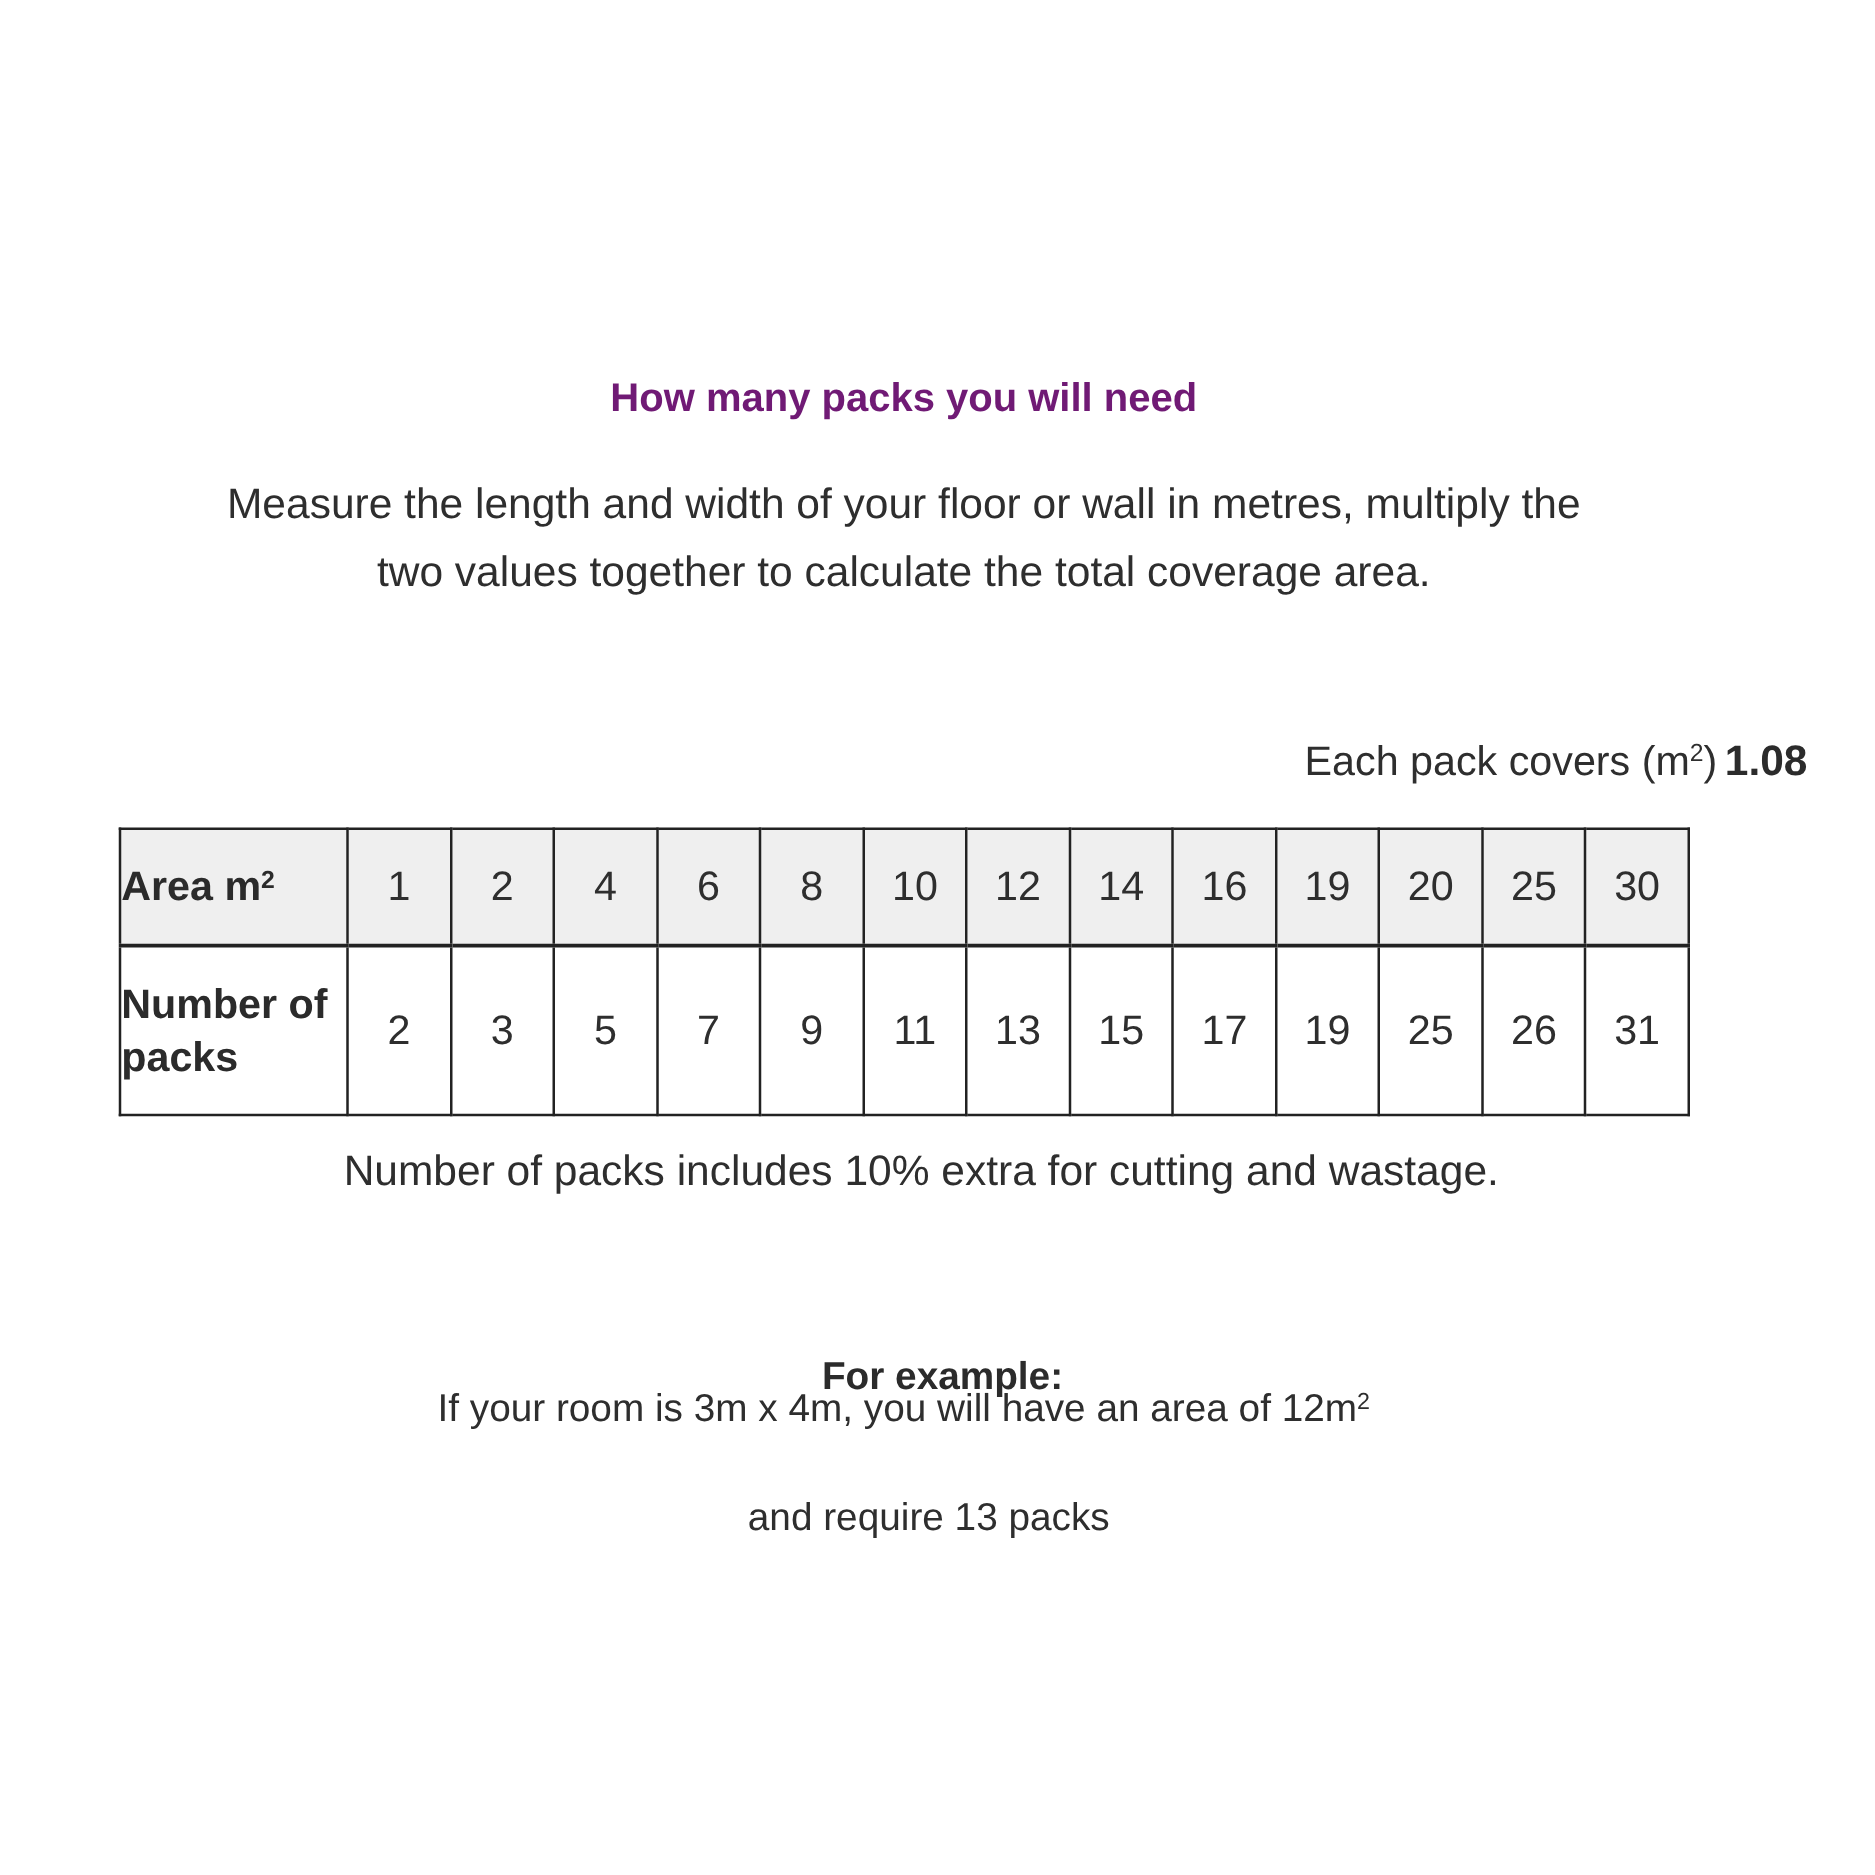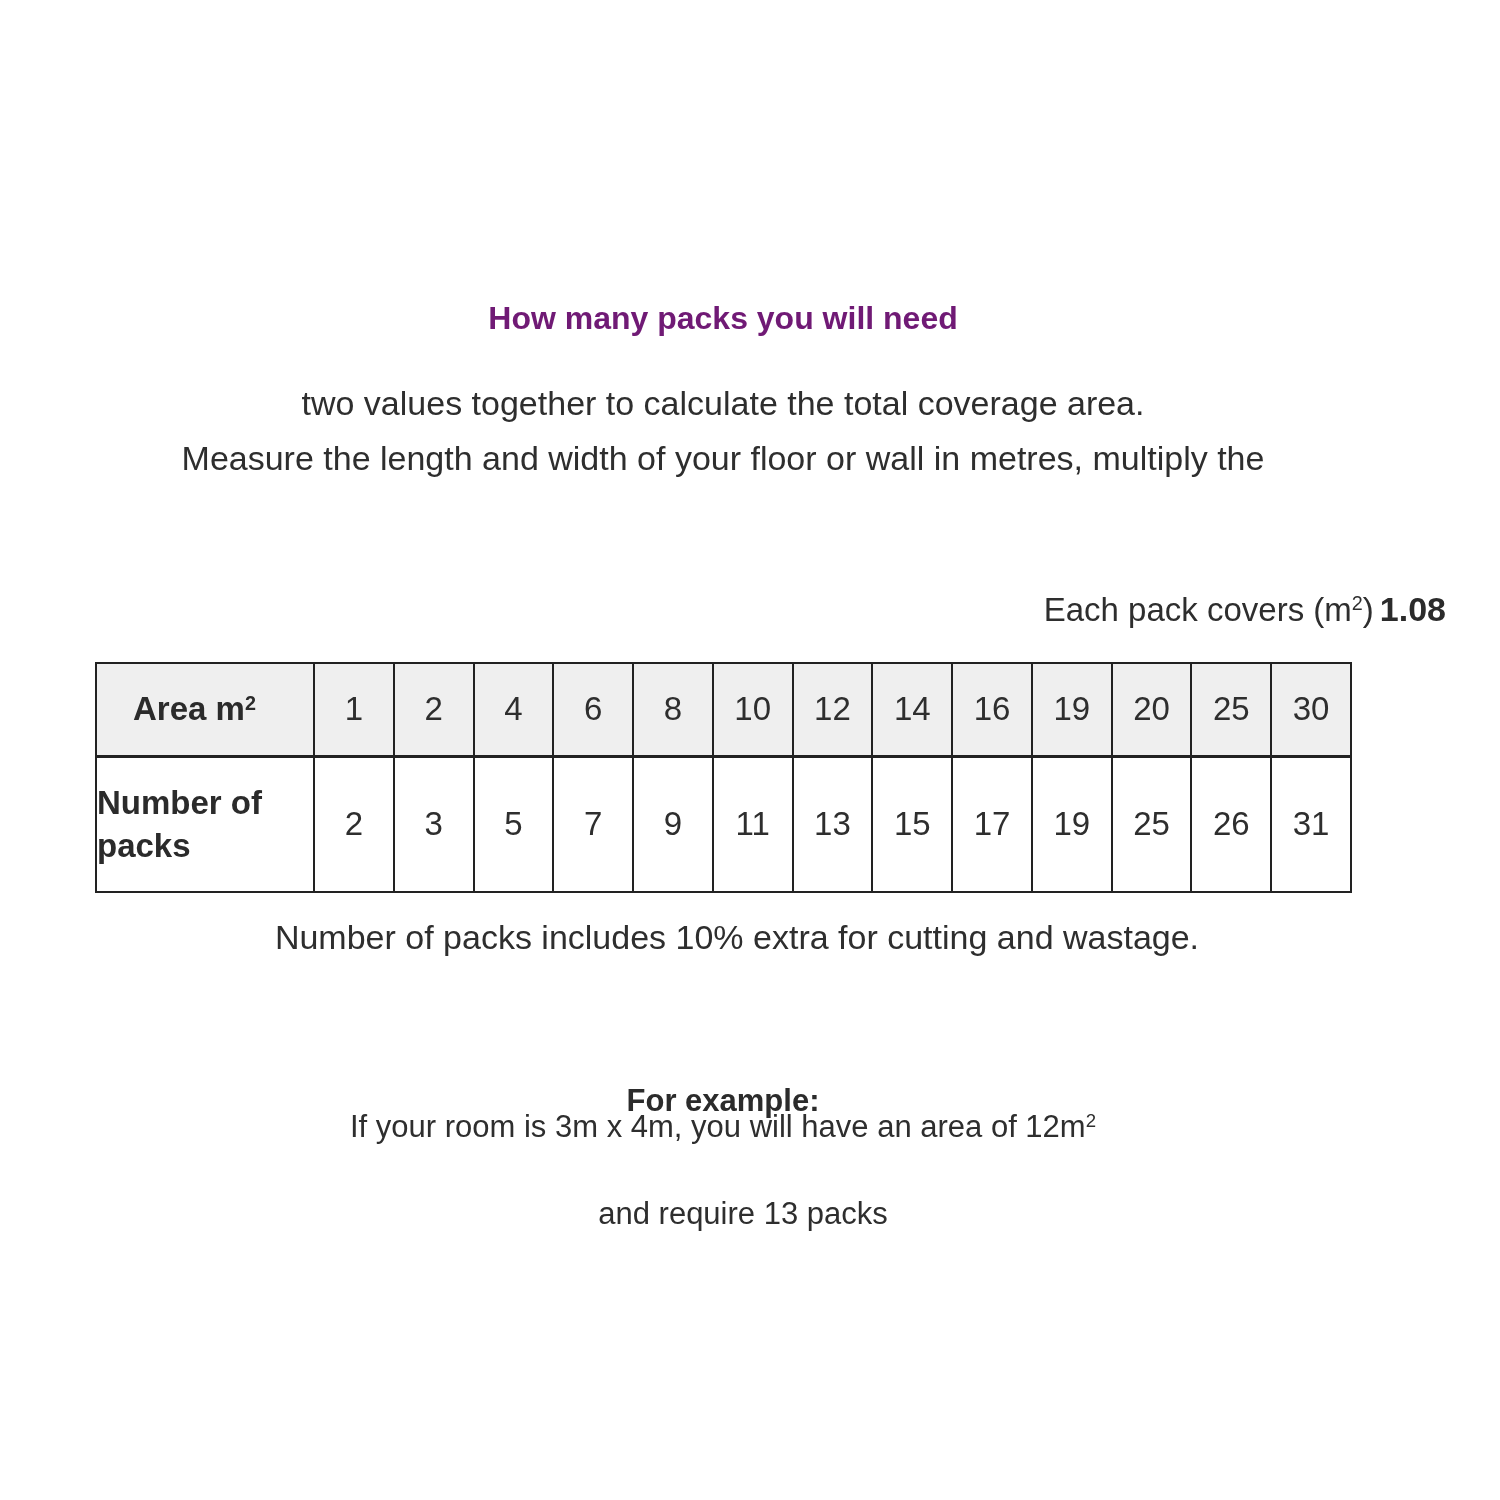--- a/index.html
+++ b/index.html
@@ -67,21 +67,20 @@
   }
   table.packs .header-row {
     height: 93px;
     background: #efefef;
   }
   table.packs .header-row td {
     border-bottom-width: 3px;
   }
   table.packs .header-row th {
     border-bottom-width: 3px;
-    padding-left: 36px;
   }
   table.packs .data-row {
     height: 136px;
     background: #ffffff;
   }
   th.label-cell {
     width: 180px;
     text-align: left;
     padding-left: 8px;
     font-weight: bold;
@@ -96,39 +95,40 @@
   .wastage-note {
     top: 918px;
     font-size: 34px;
     padding-left: 14px;
   }
   .example-heading {
     top: 1083px;
     font-size: 31px;
     font-weight: bold;
     color: #2b2b2b;
+    padding-left: 31px;
   }
   .example-line-1 {
     top: 1109px;
     font-size: 31px;
   }
   .example-line-2 {
     top: 1196px;
     font-size: 31px;
     padding-left: 20px;
   }
 </style>
 </head>
 <body>
 
 <div class="block page-title">How many packs you will need</div>
 
 <div class="block intro">
+  <div>Measure the length and width of your floor or wall in metres, multiply the</div>
   <div>two values together to calculate the total coverage area.</div>
-  <div>Measure the length and width of your floor or wall in metres, multiply the</div>
 </div>
 
 <div class="block pack-line"><span>Each pack covers (m</span><sup class="sp">2</sup><span>)</span><span class="pack-value">1.08</span></div>
 
 <table class="packs">
   <tbody>
       <tr class="header-row">
     <th class="label-cell"><span>Area m</span><sup class="sp">2</sup></th>
     <td class="num-cell">1</td>
     <td class="num-cell">2</td>

